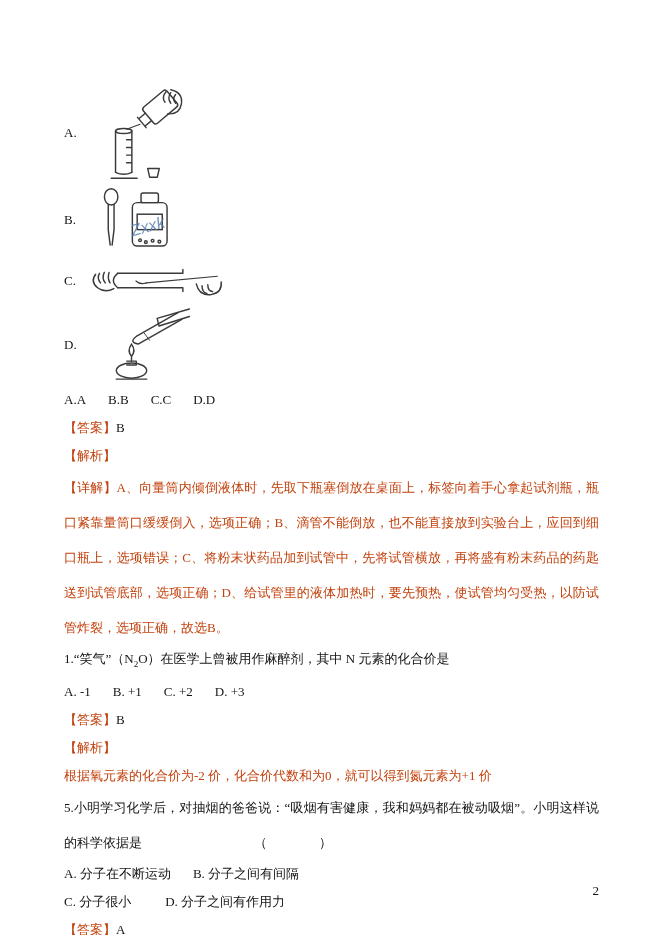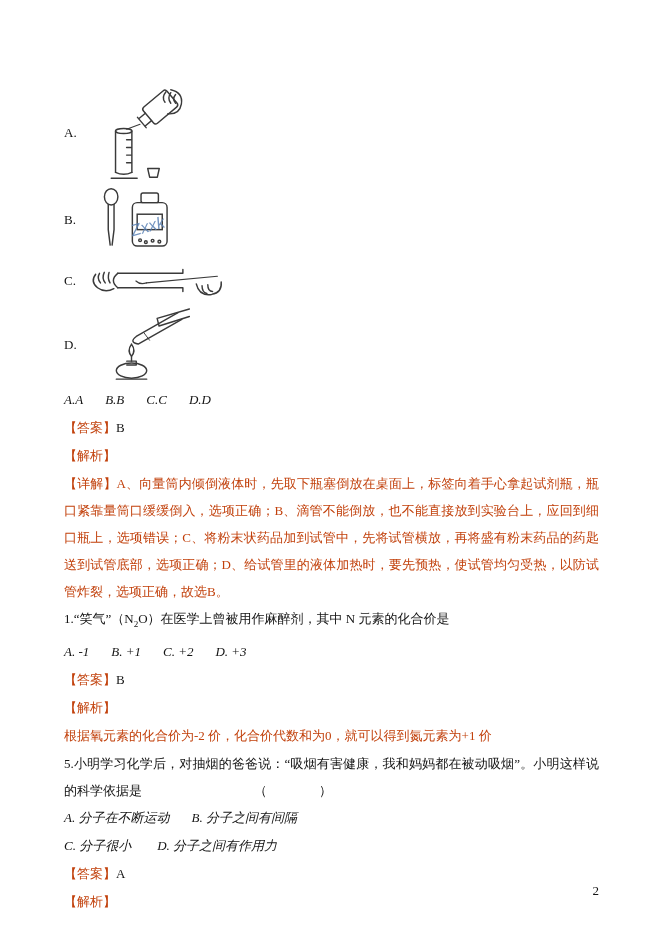--- a/index.html
+++ b/index.html
@@ -14,25 +14,25 @@
     color: #141414;
     font-size: 13px;
   }
   .content { padding: 84px 62px 0 64px; }
 
   .fig-row { display: flex; align-items: center; margin-bottom: 4px; }
   .fig-label { flex: 0 0 24px; width: 24px; font-size: 13px; }
   .figsvg { display: block; }
 
   .line { margin: 0; line-height: 28px; white-space: pre-wrap; }
-  .para { margin: 0; line-height: 27px; text-align: justify; }
+  .para { margin: 0; line-height: 35px; text-align: justify; }
   .red { color: #c2410c; }
-  .opt { display: inline-block; margin-right: 22px; font-style: italic; }
+  .opt { display: inline-block; margin-right: 22px; }
   .opt-lg { }
-  .opt-md { margin-right: 26px; }
+  .opt-md { margin-right: 34px; }
   .brackets { margin-left: 112px; }
   sub.fsub { font-size: 0.7em; }
   .pagenum {
     position: absolute; right: 62px; bottom: 36px;
     font-size: 13px; color: #141414;
   }
 </style>
 </head>
 <body>
 

